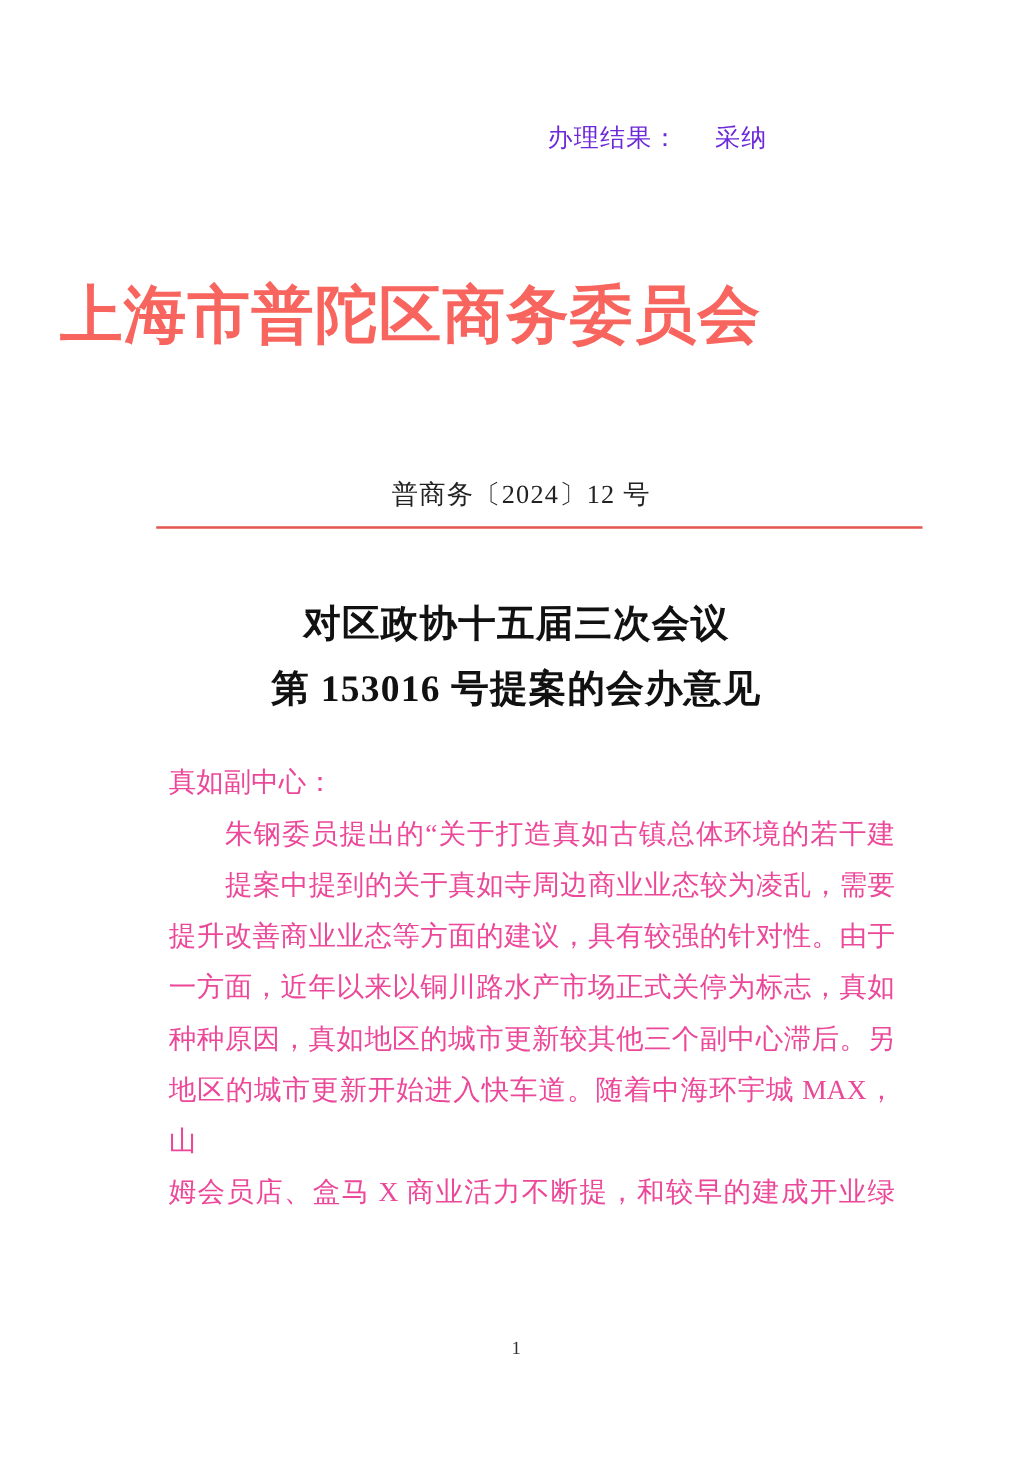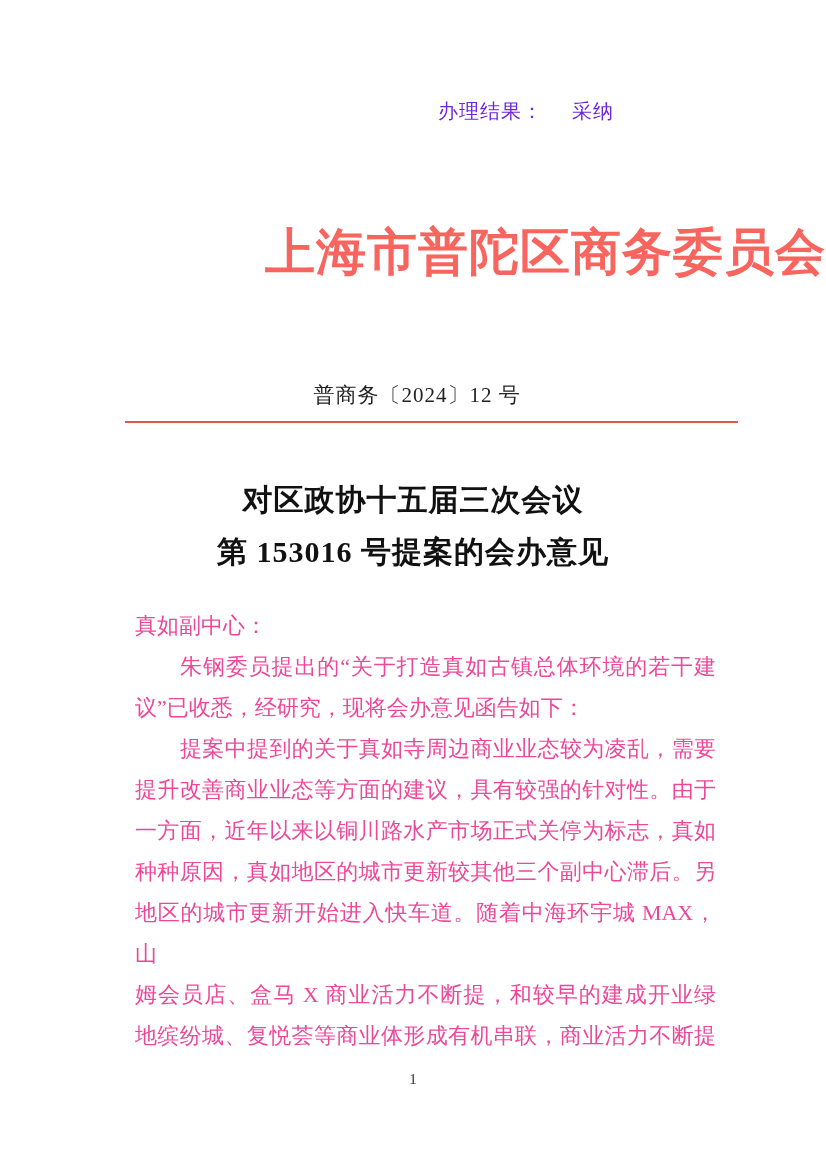--- a/index.html
+++ b/index.html
@@ -31,21 +31,21 @@
     margin-bottom: 19px;
     white-space: nowrap;
   }
   .meta-val { margin-left: 29px; }
   
   .issuer {
     position: absolute;
     left: 48px;
     top: 218px;
     width: 778px;
-    text-align: right;
+    text-align: left;
     font-size: 50px;
     line-height: 68px;
     font-weight: 600;
     letter-spacing: 1px;
     color: var(--red, #f8655e);
     white-space: nowrap;
   }
   
   .docnum {
     position: absolute;
@@ -127,25 +127,23 @@
   <div class="rule"></div>
 
   <div class="title">
     <div>对区政协十五届三次会议</div>
     <div>第 153016 号提案的会办意见</div>
   </div>
 
   <div class="body">
     <div class="line">真如副中心：</div>
     <div class="line indent j">朱钢委员提出的“关于打造真如古镇总体环境的若干建</div>
-    <div class="line">议”已收悉，经研究，现将会办意见函告如下：</div>
     <div class="line indent j">提案中提到的关于真如寺周边商业业态较为凌乱，需要</div>
     <div class="line j">提升改善商业业态等方面的建议，具有较强的针对性。由于</div>
     <div class="line j">一方面，近年以来以铜川路水产市场正式关停为标志，真如</div>
     <div class="line j">种种原因，真如地区的城市更新较其他三个副中心滞后。另</div>
     <div class="line j">地区的城市更新开始进入快车道。随着中海环宇城 MAX，山</div>
     <div class="line j">姆会员店、盒马 X 商业活力不断提，和较早的建成开业绿</div>
-    <div class="line j">地缤纷城、复悦荟等商业体形成有机串联，商业活力不断提</div>
   </div>
 
   <div class="pagenum">1</div>
 
 </div>
 
 </body></html>

